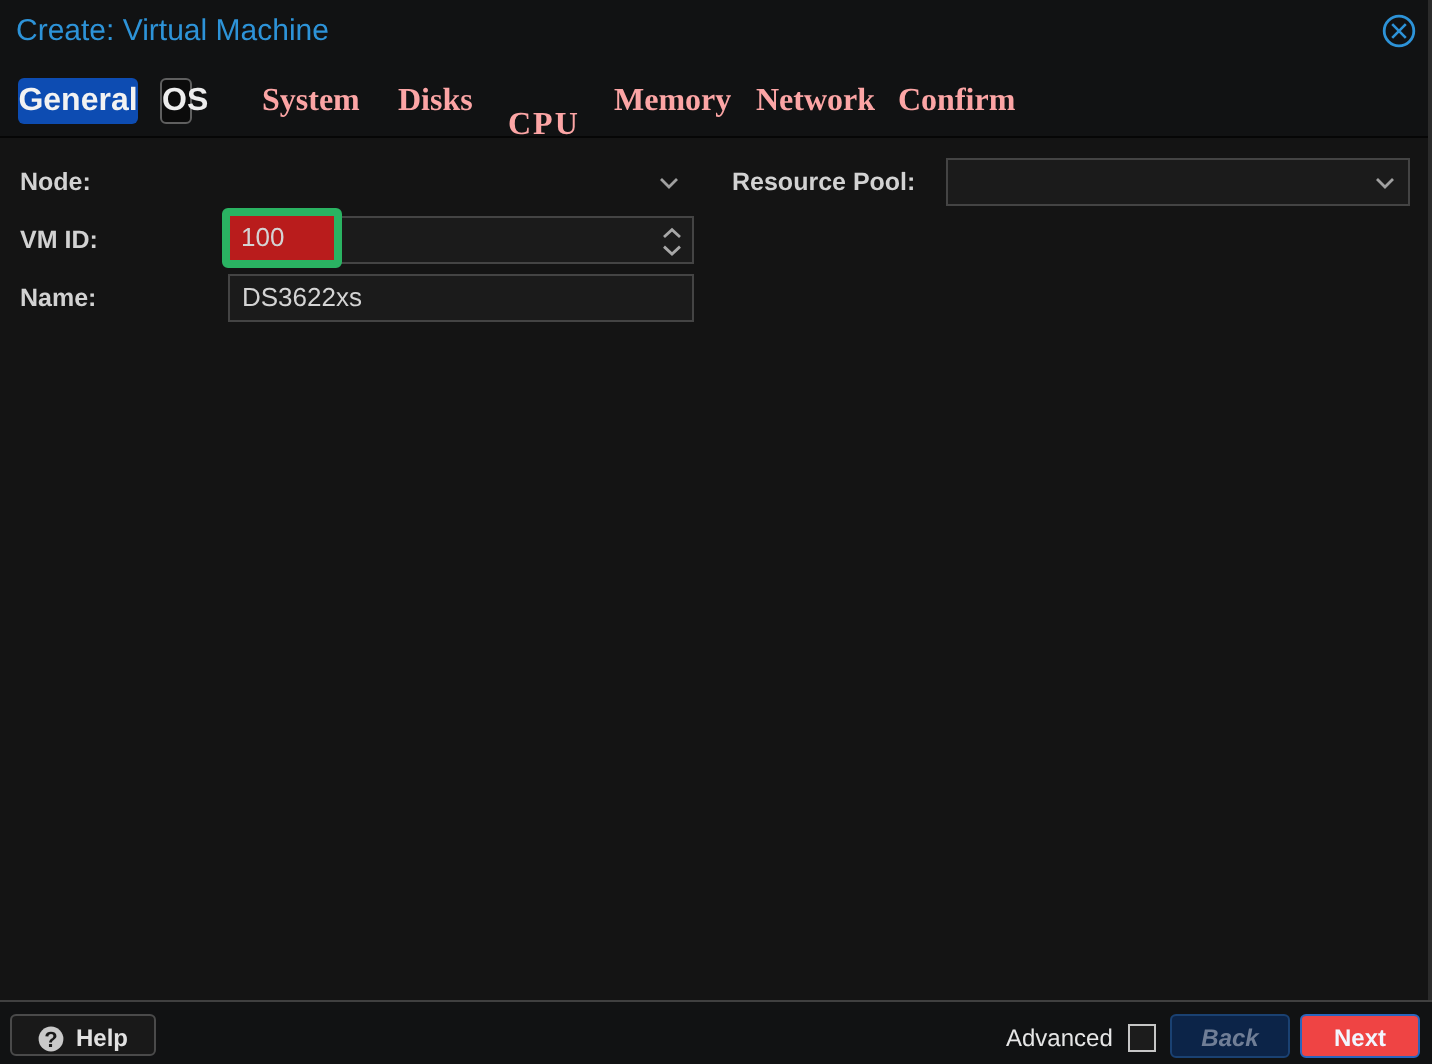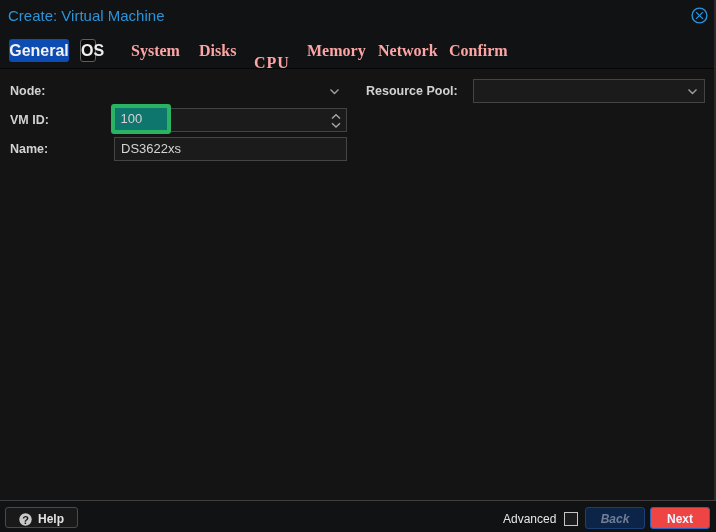--- a/index.html
+++ b/index.html
@@ -24,21 +24,21 @@
   .tab.os { background:#0b0b0b; border:1px solid #5f5f5f; color:#ededed; line-height:21px; }
   .tab.dis { color:#fca5a5;font-family:Liberation Serif, serif; }
   
   .panel { position:absolute; left:0; top:68px; width:714px; height:432px;
     background:#141414; border-top:1px solid #060606; }
   .lbl { position:absolute; font-size:12.5px; font-weight:bold; color:#d2d2d2; height:24px; line-height:24px; }
   .field { position:absolute; height:24px; background:#1b1b1b; border:1px solid #444444;
     font-size:13px; color:#d4d4d4; line-height:22px; padding-left:6px; }
   .chev { position:absolute; }
   .greenbox { position:absolute; left:111px; top:35px; width:60px; height:30px;
-    border:4px solid #2ab362; border-radius:3px; background:#0f766e;
+    border:4px solid #2ab362; border-radius:3px; background:#b91c1c;
     font-size:13px; color:#d4d4d4; line-height:22px; padding-left:5.5px; }
   
   .sep { position:absolute; left:0; top:500px; width:716px; height:1px; background:#404040; }
   .bbar { position:absolute; left:0; top:501px; width:716px; height:31px; background:#111213; }
   .help { position:absolute; left:5px; top:6px; width:73px; height:21px;
     background:#191919; border:1px solid #4a4a4a; border-radius:3px;
     color:#e2e2e2; font-size:12px; font-weight:bold; }
   .adv { position:absolute; left:503px; top:8px; width:54px; font-size:12px; color:#e6e6e6; line-height:21px; }
   .chk { position:absolute; left:564px; top:10.5px; width:14px; height:14px;
     border:1.5px solid #c6c6c6; background:#1c1c1c; border-radius:0; }

